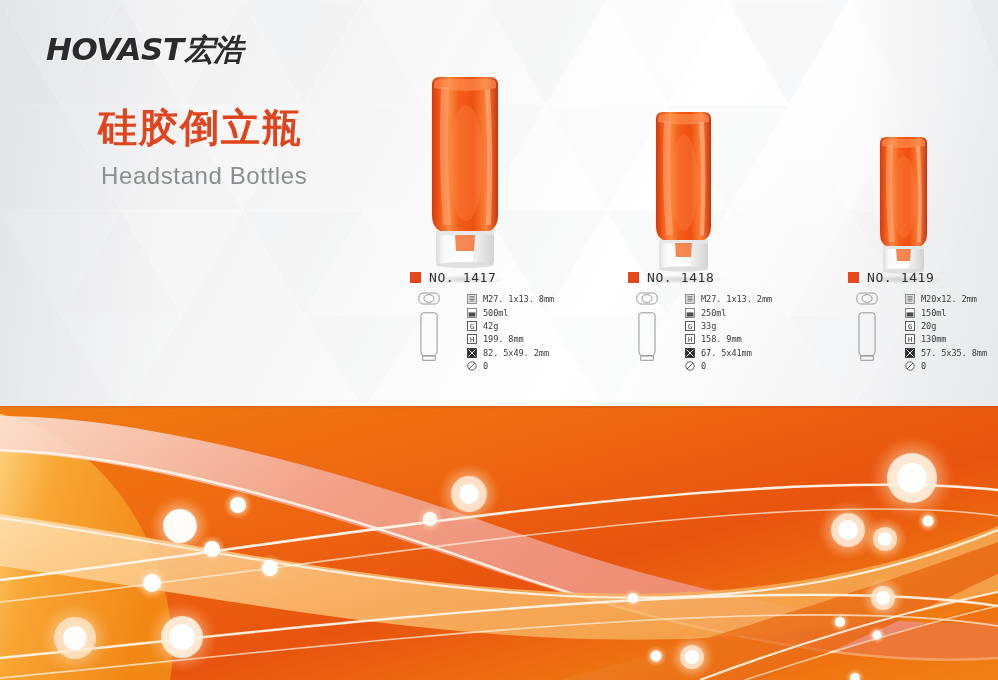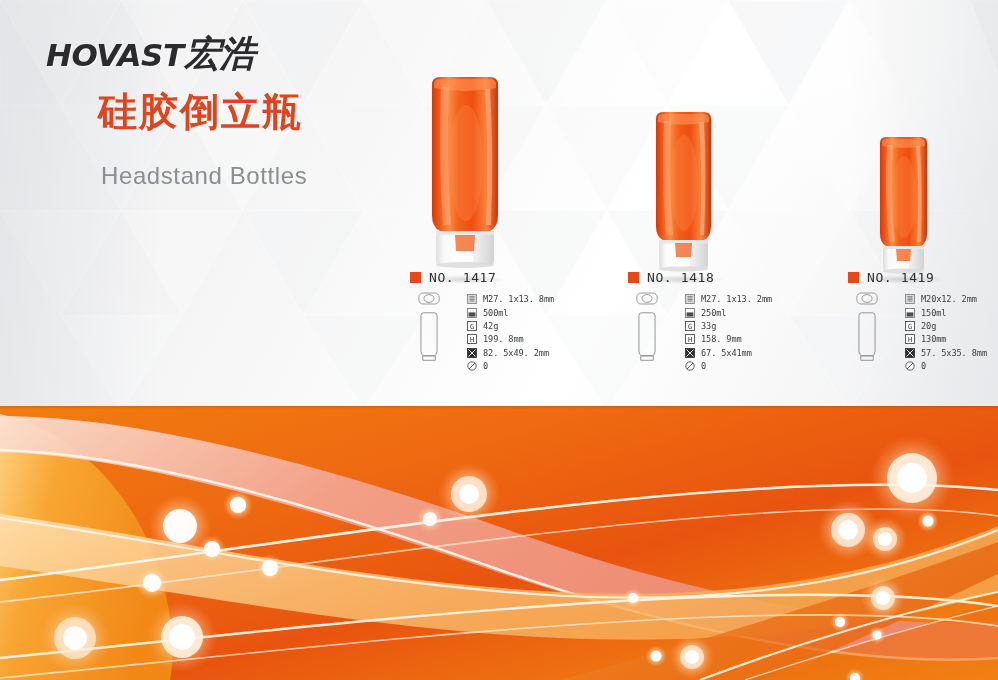--- a/index.html
+++ b/index.html
@@ -23,24 +23,24 @@
     background:linear-gradient(90deg,rgba(222,224,227,.55) 0%,rgba(255,255,255,0) 16%,
       rgba(255,255,255,0) 84%,rgba(222,224,227,.5) 100%);}
 
   
   .logo{position:absolute;left:46px;top:30px;display:flex;align-items:baseline;
     color:#2b2b2d;white-space:nowrap;}
   .logo-en{font-family:"DejaVu Sans","Liberation Sans",sans-serif;
     font-style:italic;font-weight:bold;font-size:31px;letter-spacing:-.5px;
     text-shadow:1px 1px 0 rgba(255,255,255,.9);}
   .logo-cn{font-family:"DejaVu Sans",sans-serif;font-style:italic;font-weight:bold;
-    font-size:36px;margin-left:1px;letter-spacing:-1px;}
-
-  
-  .title-cn{position:absolute;left:98px;top:96px;font-family:Liberation Mono, monospace;
+    font-size:30px;margin-left:1px;letter-spacing:-1px;}
+
+  
+  .title-cn{position:absolute;left:98px;top:108px;font-family:Liberation Sans, sans-serif;
     font-size:39px;font-weight:bold;color:#e0441d;letter-spacing:2px;line-height:1;}
   .title-en{position:absolute;left:101px;top:162px;font-size:24px;color:#8a8d91;
     letter-spacing:.6px;font-weight:normal;}
 
   
   .body-copy{position:absolute;left:36px;top:214px;width:268px;
     font-family:"DejaVu Sans",sans-serif;font-size:12.6px;line-height:20.5px;
     color:#4a4c4f;text-align:justify;text-indent:25px;}
 
   

